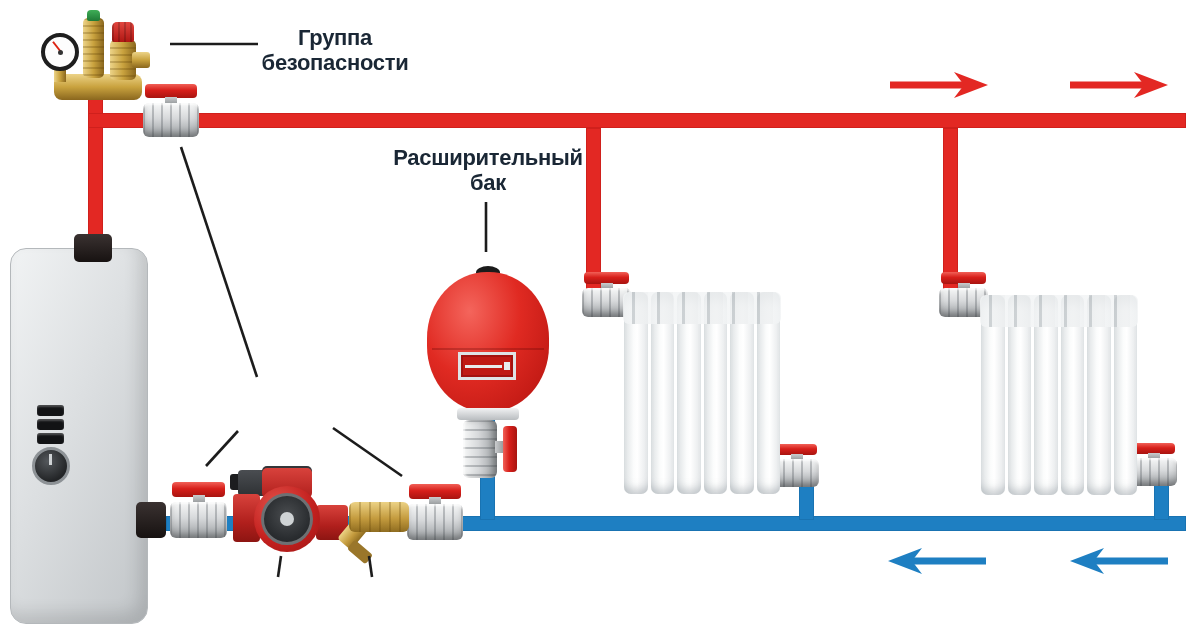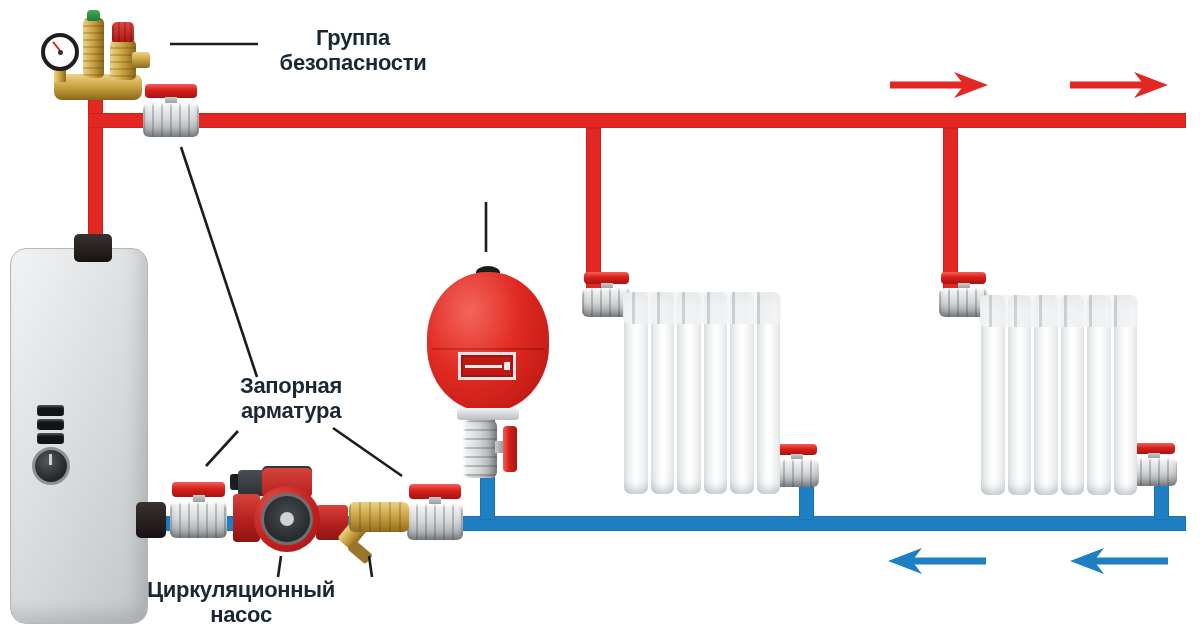--- a/index.html
+++ b/index.html
@@ -270,20 +270,18 @@
   <svg class="pointer-svg" width="1200" height="636" viewBox="0 0 1200 636">
     <line x1="170" y1="44" x2="258" y2="44" stroke="currentColor" stroke-width="2.6"></line>
     <line x1="486" y1="202" x2="486" y2="252" stroke="currentColor" stroke-width="2.6"></line>
     <line x1="181" y1="147" x2="257" y2="377" stroke="currentColor" stroke-width="2.6"></line>
     <line x1="238" y1="431" x2="206" y2="466" stroke="currentColor" stroke-width="2.6"></line>
     <line x1="333" y1="428" x2="402" y2="476" stroke="currentColor" stroke-width="2.6"></line>
     <line x1="281" y1="556" x2="278" y2="577" stroke="currentColor" stroke-width="2.6"></line>
     <line x1="369" y1="556" x2="372" y2="577" stroke="currentColor" stroke-width="2.6"></line>
   </svg>
 
-  <div class="diagram-label" style="left:268px;top:26px;width:170px">Группа
+  <div class="diagram-label" style="left:250px;top:26px;width:170px">Группа
 безопасности</div>
-  <div class="diagram-label" style="left:215px;top:374px;width:152px">Запорная
-арматура</div>
-  <div class="diagram-label" style="left:146px;top:578px;width:190px">Циркуляционный
-насос</div>
+  <div class="diagram-label" style="left:390px;top:146px;width:196px">Расширительный
+бак</div>
 
 </div>
 
 </body></html>

